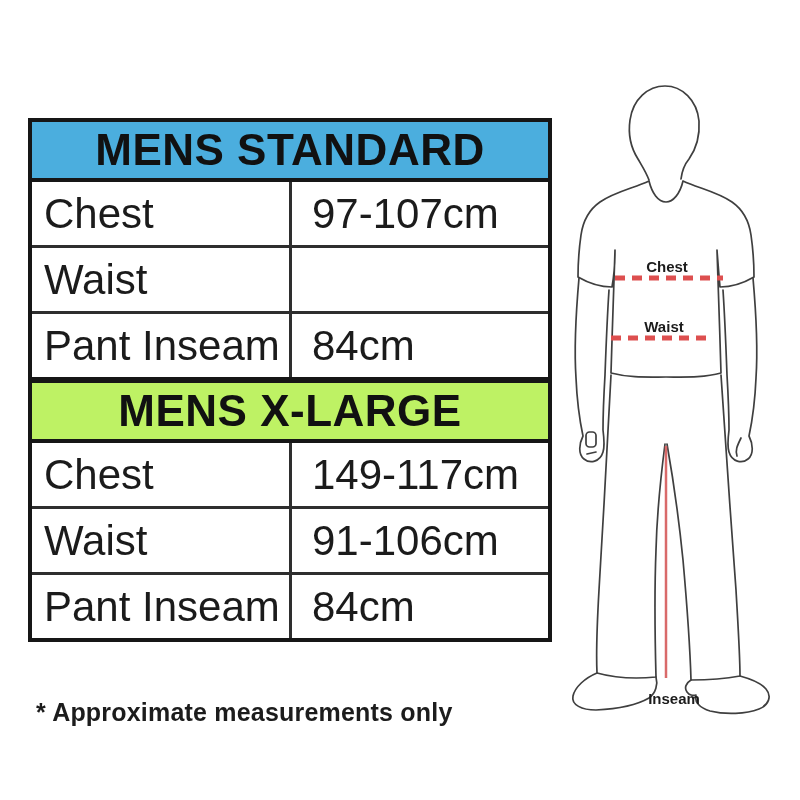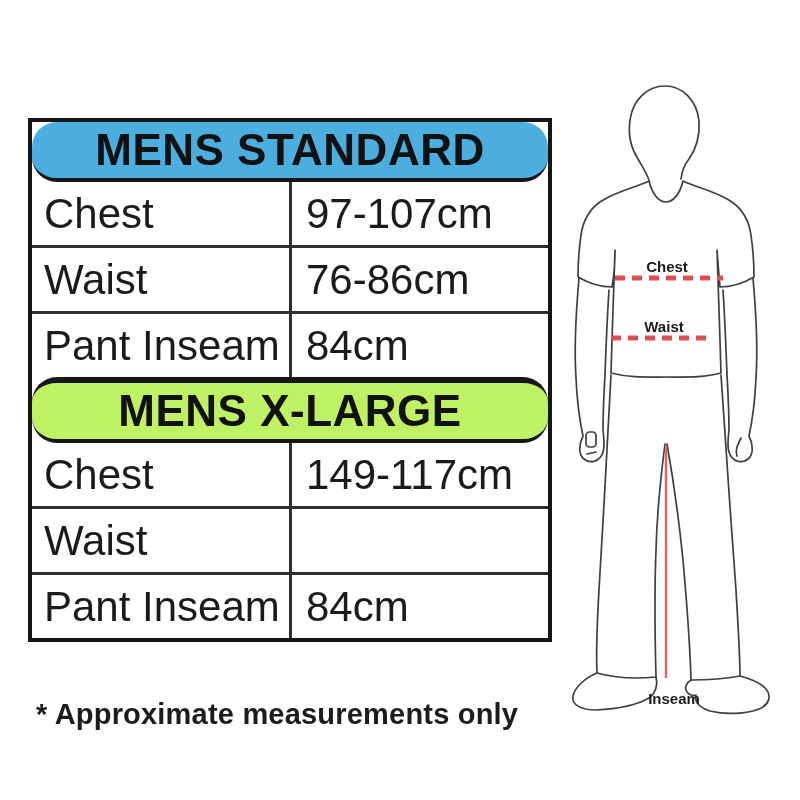--- a/index.html
+++ b/index.html
@@ -9,33 +9,33 @@
   }
 
   
   .size-chart {
     position:absolute; left:28px; top:118px; width:516px;
     border:4px solid #161616; background:#fff;
   }
   .section-header {
     height:56px; display:flex; align-items:center; justify-content:center;
     border-bottom:4px solid #161616;
-    font-size:44px; font-weight:bold; letter-spacing:0.5px; color:#111;border-radius:25px;
+    font-size:44px; font-weight:bold; letter-spacing:0.5px; color:#111;
   }
   .section-header.second { border-top:6px solid #161616; }
   .srow { display:flex; height:63px; background:#fff; }
   .srow.sep { border-top:3px solid #2e2e2e; }
   .cell { display:flex; align-items:center; font-size:42px; color:#1b1b1b; white-space:nowrap; }
   .cell.label { width:245px; flex:0 0 245px; border-right:3px solid #2e2e2e; padding-left:12px; }
-  .cell.value { flex:1; padding-left:14px; }
+  .cell.value { flex:1; padding-left:20px; }
 
   
   .footnote {
     position:absolute; left:36px; top:698px;
-    font-size:29px; font-weight:bold; color:#1c1c1c; letter-spacing:0.2px;
+    font-size:25px; font-weight:bold; color:#1c1c1c; letter-spacing:0.2px;
   }
 
   
   .figure-svg { position:absolute; left:570px; top:80px; }
   .figure-svg path, .figure-svg rect.detail, .figure-svg line.detail {
     fill:none; stroke:#3f3f3f; stroke-width:1.7;
     stroke-linecap:round; stroke-linejoin:round;
   }
   .measure-dash { stroke-width:5; stroke-dasharray:10 7; }
   .measure-solid { stroke-width:2.5; }
@@ -54,37 +54,37 @@
     <div class="section-header" style="background-color: rgb(75, 174, 222);">
       <span>MENS STANDARD</span>
     </div>
 
     <div class="srow">
       <div class="cell label">Chest</div>
       <div class="cell value">97-107cm</div>
     </div>
     <div class="srow sep">
       <div class="cell label">Waist</div>
-      <div class="cell value">76-86cm</div>
     </div>
     <div class="srow sep">
       <div class="cell label">Pant Inseam</div>
       <div class="cell value">84cm</div>
     </div>
 
     <div class="section-header second" style="background-color: #bef264;">
       <span>MENS X-LARGE</span>
     </div>
 
     <div class="srow">
       <div class="cell label">Chest</div>
       <div class="cell value">149-117cm</div>
     </div>
     <div class="srow sep">
       <div class="cell label">Waist</div>
+      <div class="cell value">91-106cm</div>
     </div>
     <div class="srow sep">
       <div class="cell label">Pant Inseam</div>
       <div class="cell value">84cm</div>
     </div>
   </div>
 
   <div class="footnote">* Approximate measurements only</div>
 
   <svg class="figure-svg" width="232" height="648" viewBox="0 0 232 648">

